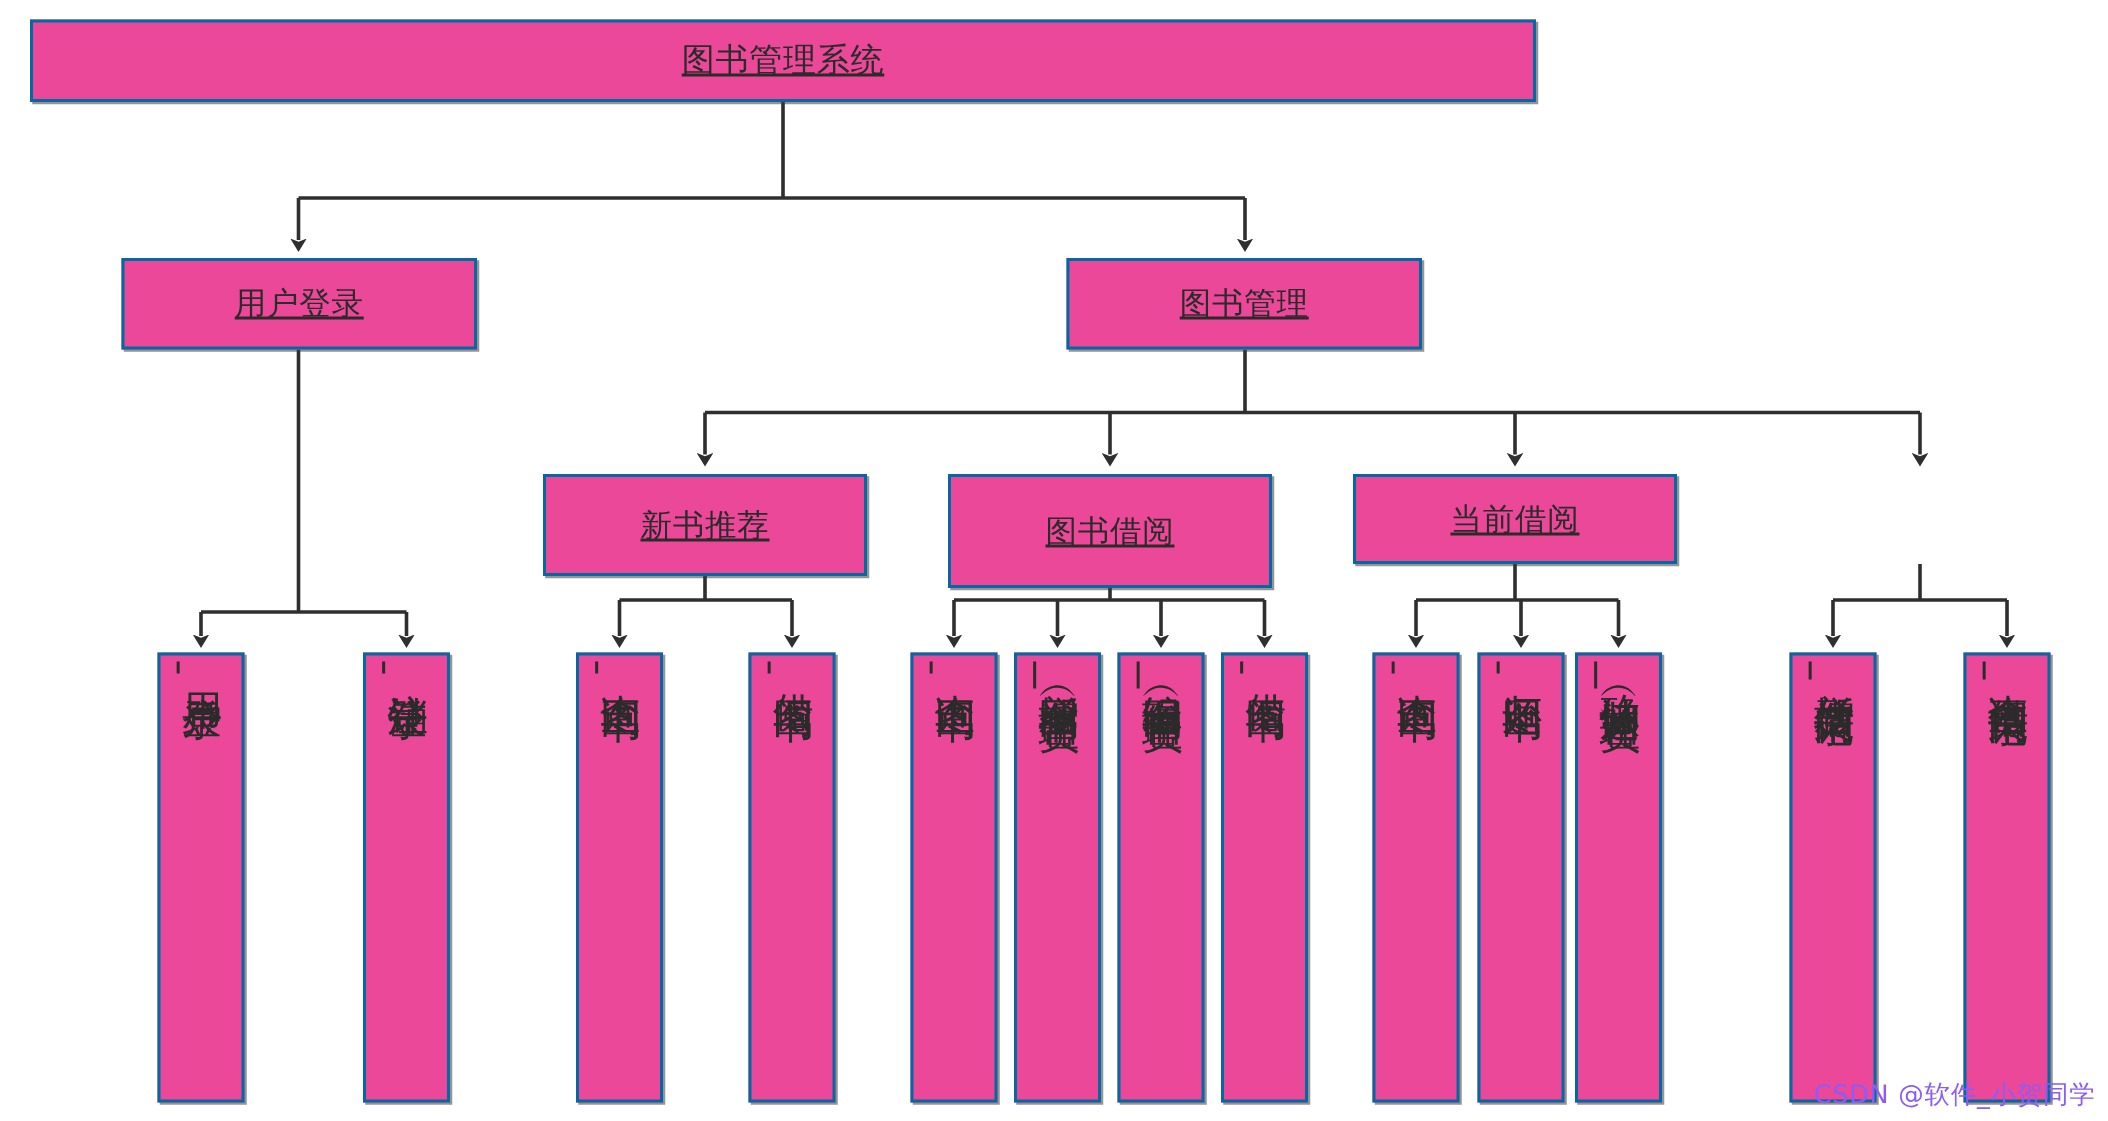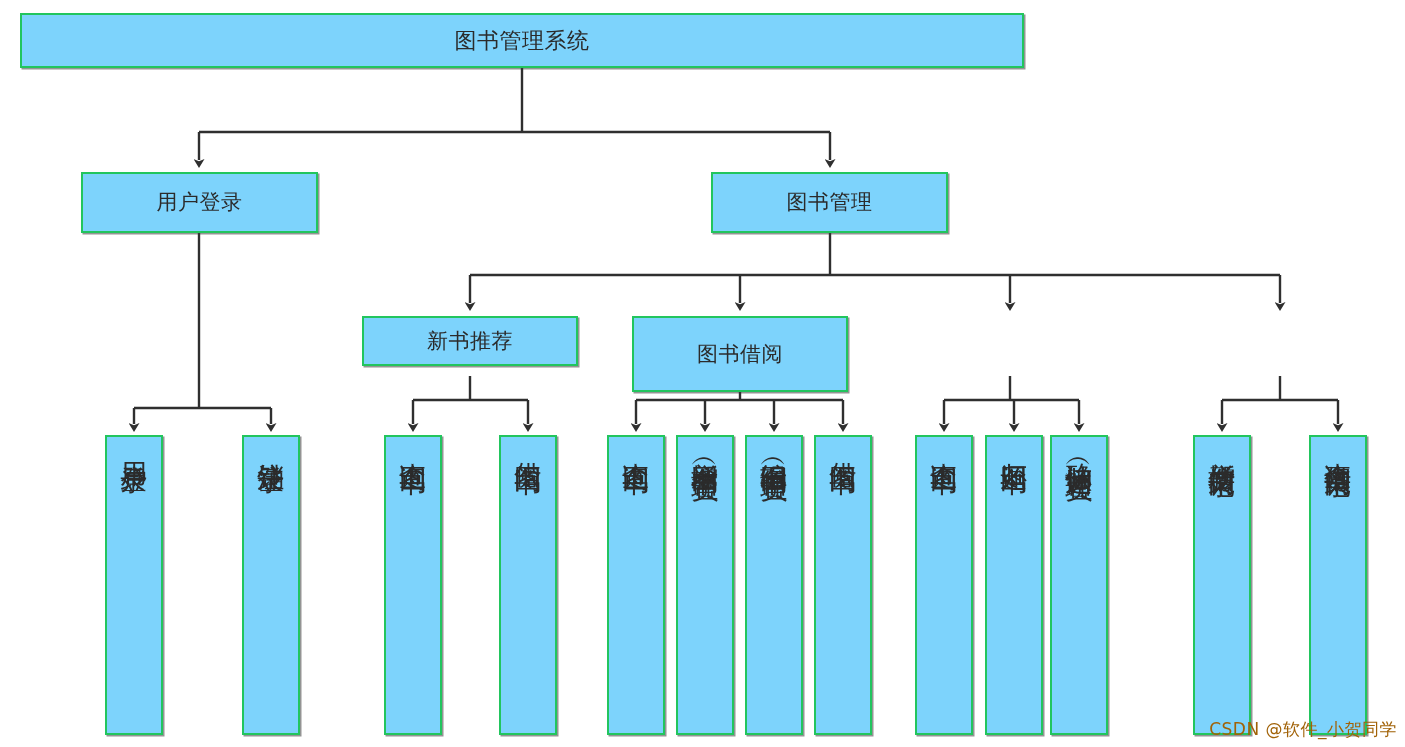--- a/index.html
+++ b/index.html
@@ -22,27 +22,28 @@
     position: absolute;
     left: 0;
     top: 0;
     width: 1405px;
     height: 747px;
     pointer-events: none;
   }
   .node {
     position: absolute;
     box-sizing: border-box;
-    background: #7dd3fc;
-    border: 2px solid #22c55e;
+    background: #ec4899;
+    border: 2px solid #0369a1;
     display: flex;
     align-items: center;
     justify-content: center;
     color: #2b2b2b;
     box-shadow: 1.5px 1.5px 0 0 rgba(60,60,60,0.55);
+    text-decoration: underline;
   }
   .node .label {
     display: block;
     text-align: center;
     line-height: 1.18;
     letter-spacing: 0.5px;
   }
   
   .node.horiz .label {
     font-size: 21px;
@@ -63,21 +64,21 @@
     font-size: 27px;
     line-height: 1.02;
     letter-spacing: 2px;
     white-space: nowrap;
   }
   .watermark {
     position: absolute;
     right: 8px;
     bottom: 6px;
     font-size: 17px;
-    color: #a16207;
+    color: #8b5cf6;
     letter-spacing: 0.5px;
     white-space: nowrap;
     user-select: none;
   }
 </style>
 </head>
 <body>
 
 <div id="canvas">
 
@@ -135,26 +136,29 @@
     <span class="label">图书管理系统</span>
   </div>
 
   <div class="node horiz" style="left:81px; top:172px; width:237px; height:61px;">
     <span class="label">用户登录</span>
   </div>
   <div class="node horiz" style="left:711px; top:172px; width:237px; height:61px;">
     <span class="label">图书管理</span>
   </div>
 
-  <div class="node horiz" style="left:362px; top:316px; width:216px; height:50px;align-items:center;">
+  <div class="node horiz" style="left:362px; top:316px; width:216px; height:68px;align-items:center;">
     <span class="label">新书推荐</span>
   </div>
   <div class="node horiz" style="left:632px; top:316px; width:216px; height:76px;">
     <span class="label">图书借阅</span>
   </div>
+  <div class="node horiz" style="left:902px; top:316px; width:216px; height:60px;">
+    <span class="label">当前借阅</span>
+  </div>
 
   <div class="node vert" style="left:105px; top:435px; width:58px; height:300px;">
     <span class="label">用户登录</span>
   </div>
   <div class="node vert" style="left:242px; top:435px; width:58px; height:300px;">
     <span class="label">注销登录</span>
   </div>
 
   <div class="node vert" style="left:384px; top:435px; width:58px; height:300px;">
     <span class="label">查询图书</span>

